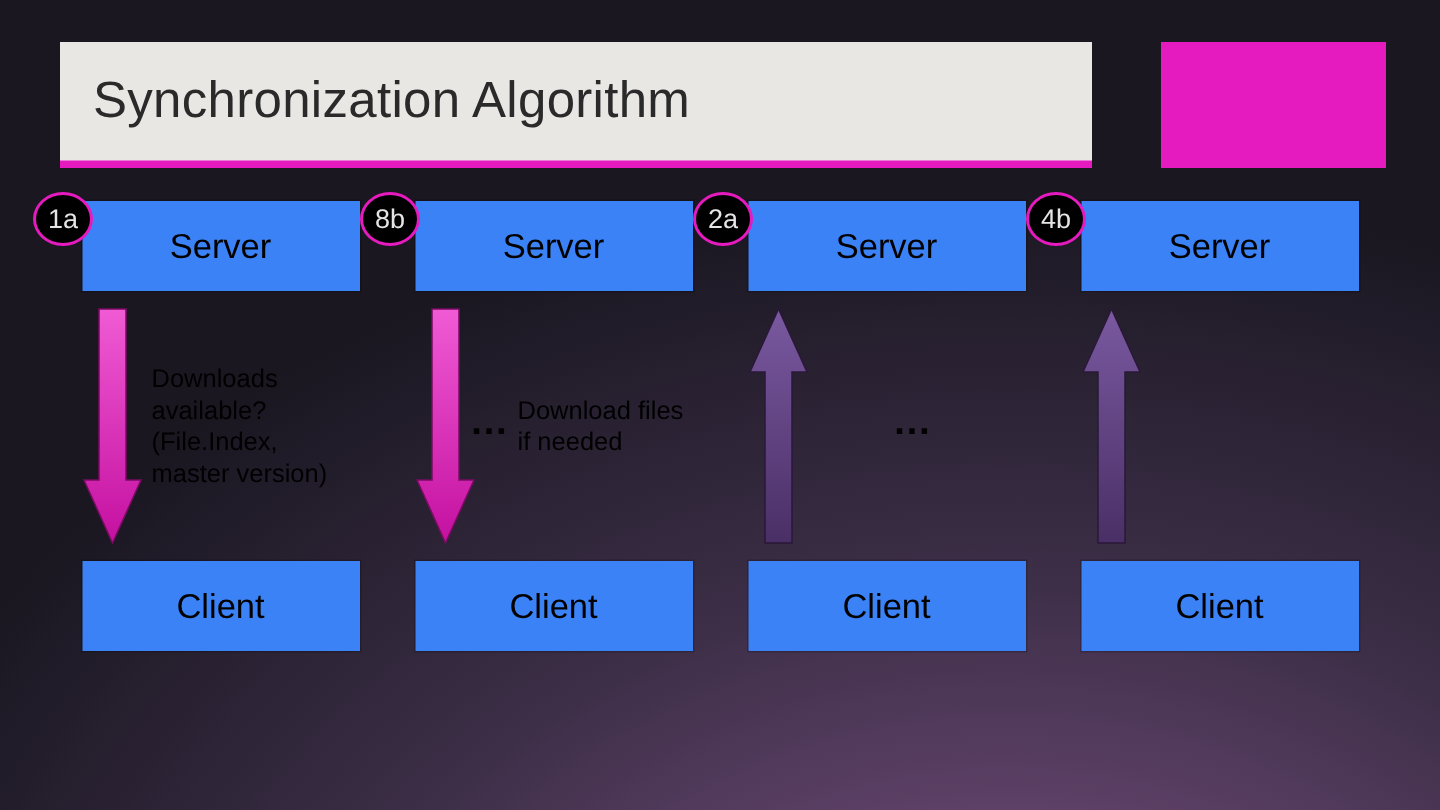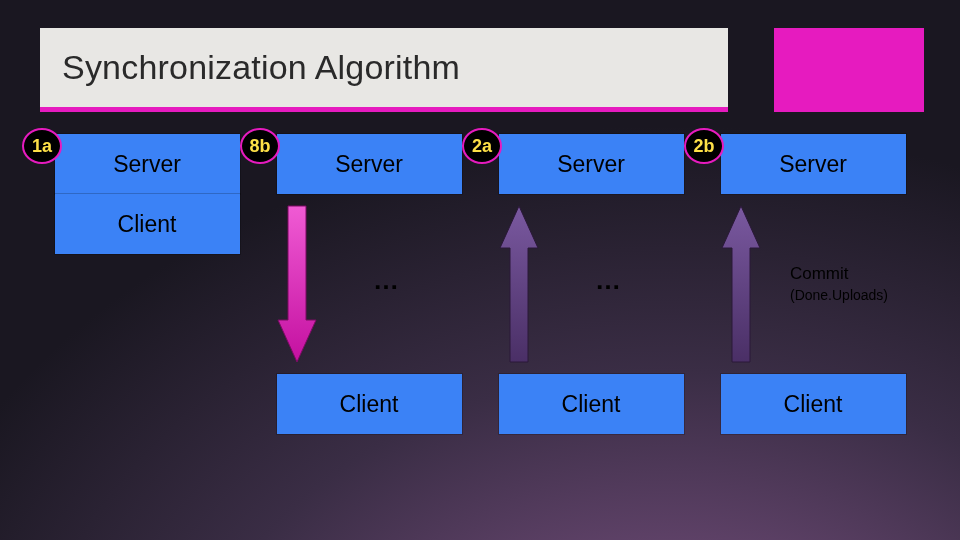--- a/index.html
+++ b/index.html
@@ -58,26 +58,26 @@
   }
   .badge {
     position: absolute;
     top: -6px;
     left: -14px;
     width: 40px;
     height: 36px;
     border-radius: 50%;
     background: #000;
     border: 2px solid #e61bbf;
-    color: #fde047;
+    color: #e5e5e5;
     display: flex;
     align-items: center;
     justify-content: center;
     font-size: 18px;
-    font-weight: 700;
+    font-weight: 400;
     z-index: 3;
   }
   .col:nth-child(2) .badge,
   .col:nth-child(3) .badge,
   .col:nth-child(4) .badge { left: -18px; }
   .box {
     width: 185px;
     height: 60px;
     background: #3b82f6;
     display: flex;
@@ -142,38 +142,53 @@
       <h1>Synchronization Algorithm</h1>
     </div>
     <div class="accent-box"></div>
   </div>
 
   <div class="columns">
 
     <div class="col col1">
       <div class="badge">1a</div>
       <div class="box">Server</div>
+      <div class="mid">
+        <svg class="arrow-svg" viewBox="0 0 42 164">
+          <defs>
+            <linearGradient id="g1" x1="0" y1="0" x2="0" y2="1">
+              <stop offset="0" stop-color="#f05bd4"></stop>
+                <stop offset="1" stop-color="#c410a0"></stop>
+            </linearGradient>
+          </defs>
+          <path d="M12 4 H30 V118 H40 L21 160 L2 118 H12 Z" fill="url(#g1)" stroke="#7a0b63" stroke-width="1"></path>
+        </svg>
+        <div class="mid-inner">
+          <span class="msg">Downloads available? (File.Index, master version)</span>
+        </div>
+      </div>
       <div class="box">Client</div>
     </div>
 
     <div class="col col2">
       <div class="badge">8b</div>
       <div class="box">Server</div>
       <div class="mid">
         <svg class="arrow-svg" viewBox="0 0 42 164">
           <defs>
             <linearGradient id="g2" x1="0" y1="0" x2="0" y2="1">
               <stop offset="0" stop-color="#f05bd4"></stop>
                 <stop offset="1" stop-color="#c410a0"></stop>
             </linearGradient>
           </defs>
           <path d="M12 4 H30 V118 H40 L21 160 L2 118 H12 Z" fill="url(#g2)" stroke="#7a0b63" stroke-width="1"></path>
         </svg>
         <div class="mid-inner">
           <span class="dots">…</span>
+          <span class="msg msg-narrow">Download files if needed</span>
         </div>
       </div>
       <div class="box">Client</div>
     </div>
 
     <div class="col col3">
       <div class="badge">2a</div>
       <div class="box">Server</div>
       <div class="mid">
         <svg class="arrow-svg" viewBox="0 0 42 164">
@@ -186,36 +201,30 @@
           <path d="M21 4 L40 46 H30 V160 H12 V46 H2 Z" fill="url(#g3)" stroke="#2a1838" stroke-width="1"></path>
         </svg>
         <div class="mid-inner">
           <span class="dots">…</span>
         </div>
       </div>
       <div class="box">Client</div>
     </div>
 
     <div class="col col4">
-      <div class="badge">2b</div>
+      <div class="badge">4b</div>
       <div class="box">Server</div>
       <div class="mid">
         <svg class="arrow-svg" viewBox="0 0 42 164">
           <defs>
             <linearGradient id="g4" x1="0" y1="0" x2="0" y2="1">
               <stop offset="0" stop-color="#7a59a0"></stop>
                 <stop offset="1" stop-color="#4a2f66"></stop>
             </linearGradient>
           </defs>
           <path d="M21 4 L40 46 H30 V160 H12 V46 H2 Z" fill="url(#g4)" stroke="#2a1838" stroke-width="1"></path>
         </svg>
-        <div class="mid-inner">
-          <span class="msg">
-            <span>Commit</span><br>
-            <span class="sub">(Done.Uploads)</span>
-          </span>
-        </div>
       </div>
       <div class="box">Client</div>
     </div>
 
   </div>
 </div>
 
 </body></html>

